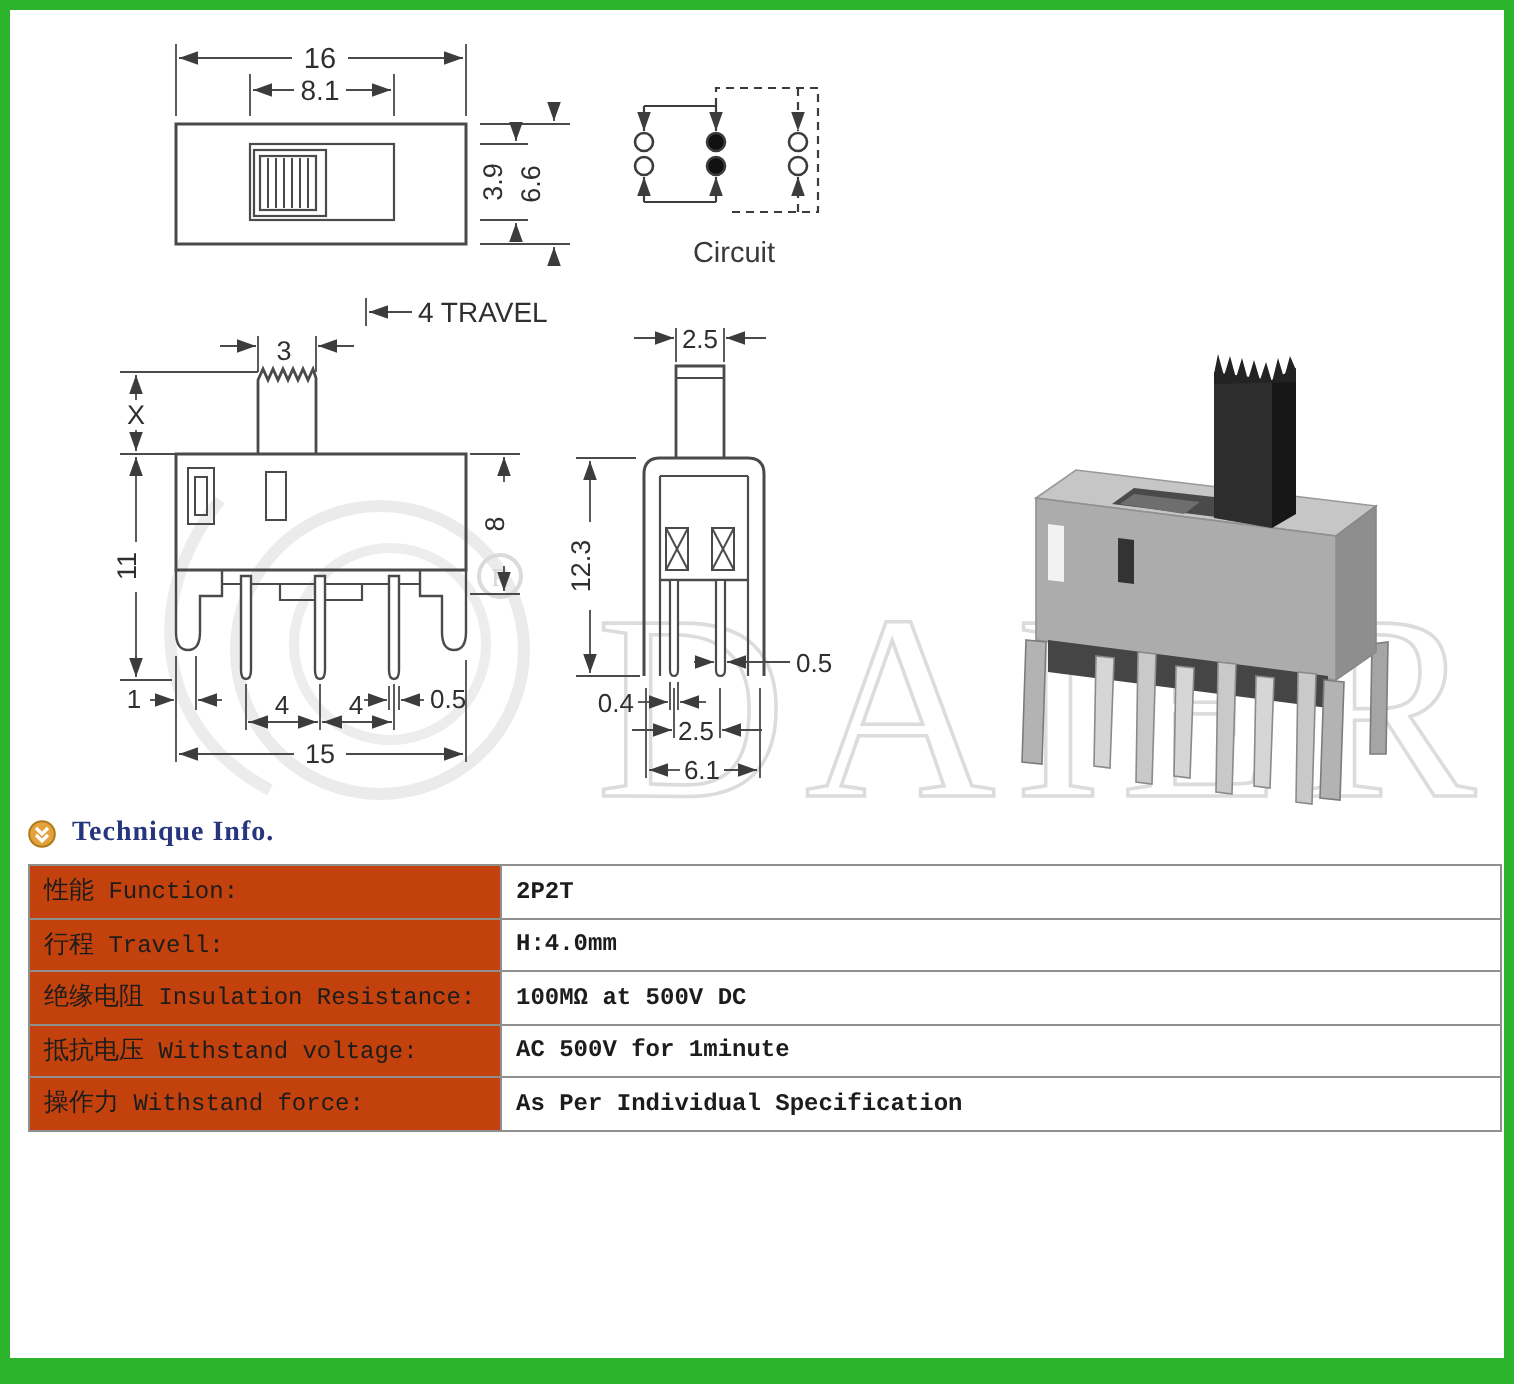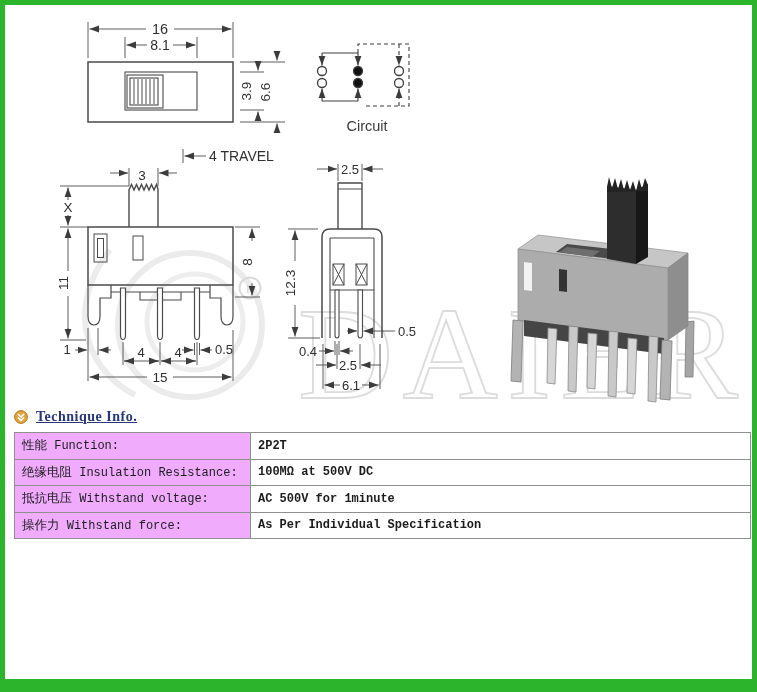--- a/index.html
+++ b/index.html
@@ -5,27 +5,27 @@
   html,body{margin:0;padding:0;background:#fff;}
   .stage{position:relative;width:757px;height:692px;background:#ffffff;overflow:hidden;
          font-family:"Liberation Sans", sans-serif;}
   .frame{position:absolute;inset:0;border:5px solid #2db42d;border-bottom-width:13px;
          pointer-events:none;z-index:40;}
   .drawings{position:absolute;left:0;top:0;width:757px;height:408px;}
 
   
   .section-header{position:absolute;left:14px;top:409px;display:flex;align-items:center;gap:8px;z-index:5;}
   .section-title{font-family:"Liberation Serif", serif;font-weight:bold;font-size:14px;
-                 color:#26357d;letter-spacing:.5px;text-decoration:underline;}
+                 color:#26357d;letter-spacing:.5px;}
 
   
   .spec-table{position:absolute;left:14px;top:432px;width:737px;border-collapse:collapse;z-index:5;
               font-family:"Liberation Mono", monospace;font-size:12px;color:#1c1c1c;table-layout:fixed;}
   .spec-table td{border:1px solid #8f8f8f;height:25.5px;padding:0 0 0 7px;white-space:nowrap;overflow:hidden;}
-  .spec-table td.lbl{width:228px;background:#f0abfc;}
+  .spec-table td.lbl{width:228px;background:#c2410c;}
   .spec-table td.val{background:#ffffff;font-weight:bold;}
   .cn{font-family:"Liberation Sans", sans-serif;font-size:12.5px;}
   .cb{position:relative;display:inline-block;width:12px;height:12px;border:1px solid #3c3c3c;
       background:#fff;vertical-align:-2px;margin-right:3px;}
   .cb.checked::after{content:"";position:absolute;left:1px;top:0px;width:11px;height:5px;
       border-left:1.7px solid #222;border-bottom:1.7px solid #222;transform:rotate(-50deg);}
   .opt-gap{display:inline-block;width:44px;}
 
   
 </style>
@@ -324,20 +324,24 @@
     <span class="section-title">Technique Info.</span>
   </div>
 
   <table class="spec-table">
     <tbody>
       <tr>
         <td class="lbl"><span class="cn">性能</span> <span>Function:</span></td>
         <td class="val">2P2T</td>
       </tr>
       <tr>
+        <td class="lbl"><span class="cn">行程</span> <span>Travell:</span></td>
+        <td class="val">H:4.0mm</td>
+      </tr>
+      <tr>
         <td class="lbl"><span class="cn">绝缘电阻</span> <span>Insulation Resistance:</span></td>
         <td class="val">100MΩ at 500V DC</td>
       </tr>
       <tr>
         <td class="lbl"><span class="cn">抵抗电压</span> <span>Withstand voltage:</span></td>
         <td class="val">AC 500V for 1minute</td>
       </tr>
       <tr>
         <td class="lbl"><span class="cn">操作力</span> <span>Withstand force:</span></td>
         <td class="val">As Per Individual Specification</td>

